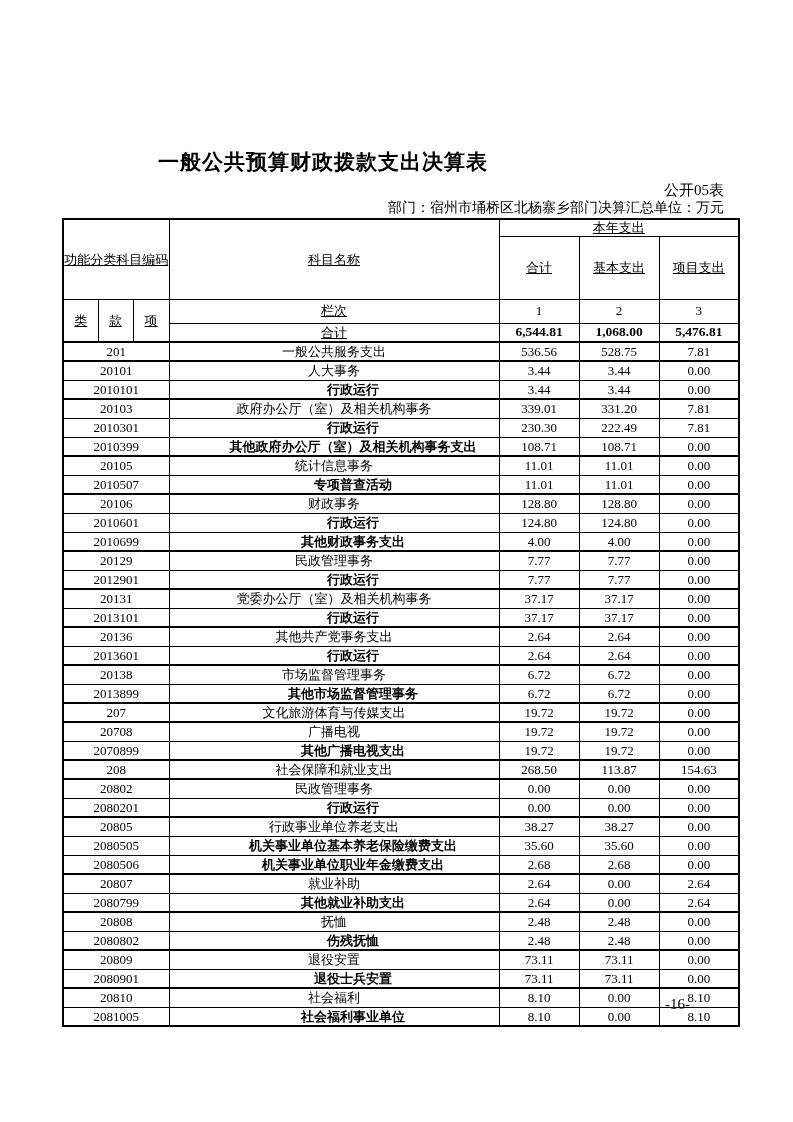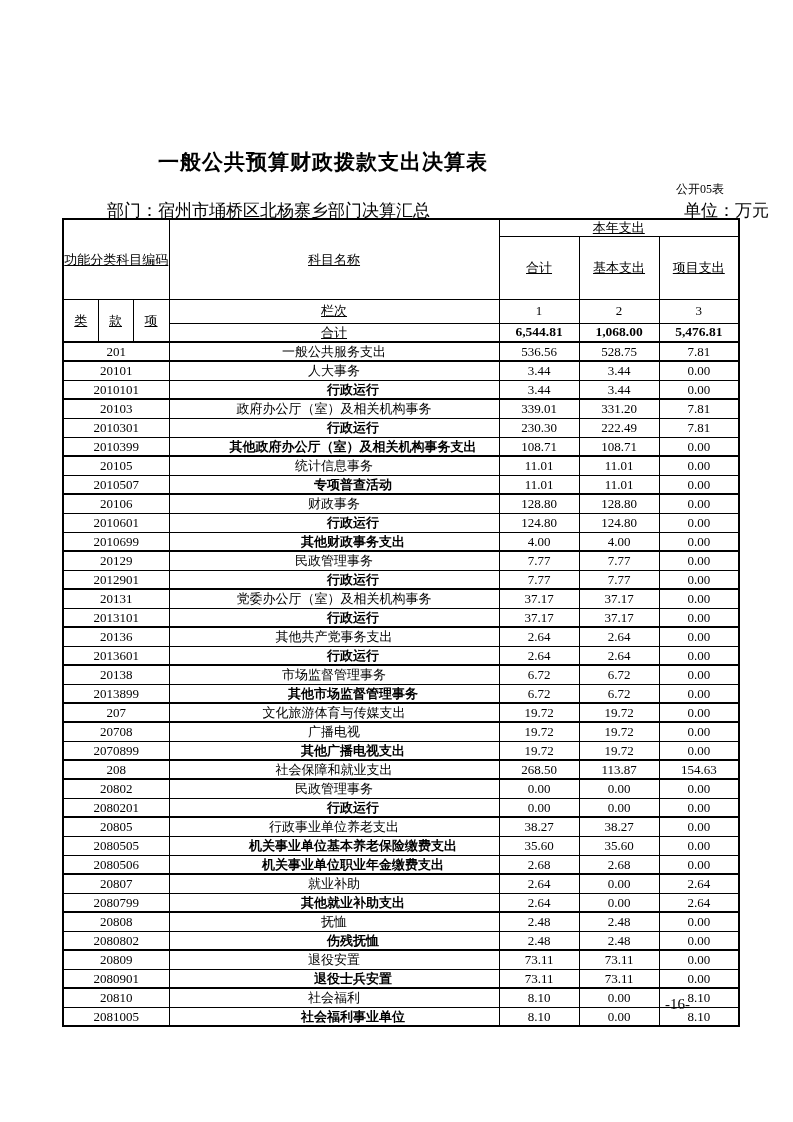--- a/index.html
+++ b/index.html
@@ -11,25 +11,25 @@
   }
   .page { position:absolute; inset:0; background:#fff; }
 
   .doc-title {
     position:absolute; top:148px; left:0; width:646px;
     text-align:center; font-size:21px; font-weight:bold; letter-spacing:1px;
     font-family:Liberation Mono, monospace;
   }
   .tag-line {
     position:absolute; top:181px; left:62px; width:668px;
-    text-align:right; font-size:12px; padding-right:6px;
+    text-align:right; font-size:15px; padding-right:6px;
   }
   .meta-line {
     position:absolute; top:199px; left:62px; width:668px;
-    font-size:17px; display:flex; justify-content:space-between;margin-left:45px;
+    font-size:14px; display:flex; justify-content:flex-end;
   }
   .meta-line .unit { padding-right:6px; }
 
   table.budget {
     position:absolute; top:218px; left:62px; width:676px;
     border-collapse:collapse; table-layout:fixed;
     border:2px solid #000;
   }
   table.budget td {
     border:1px solid #000;

